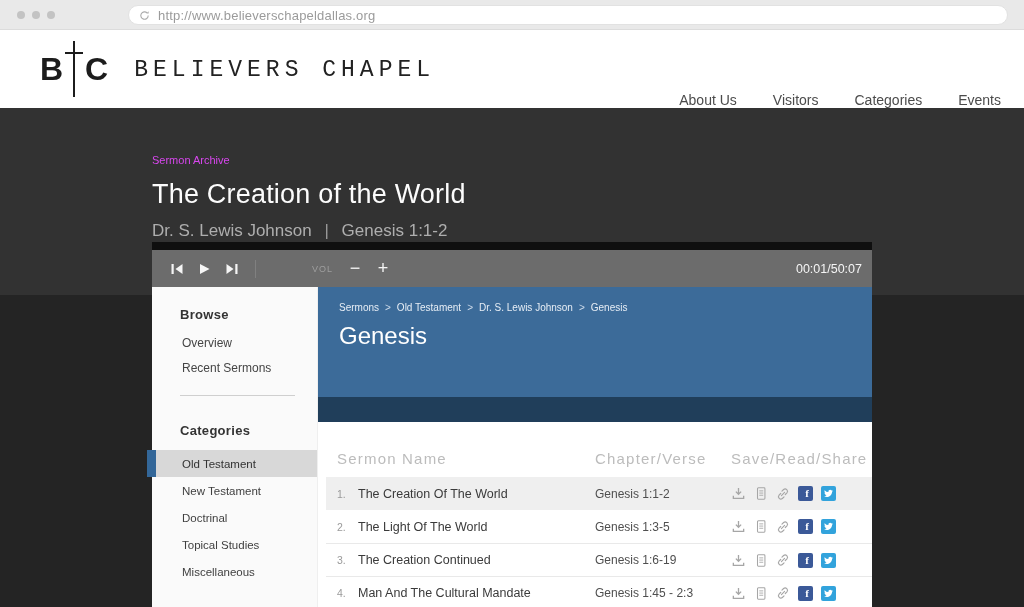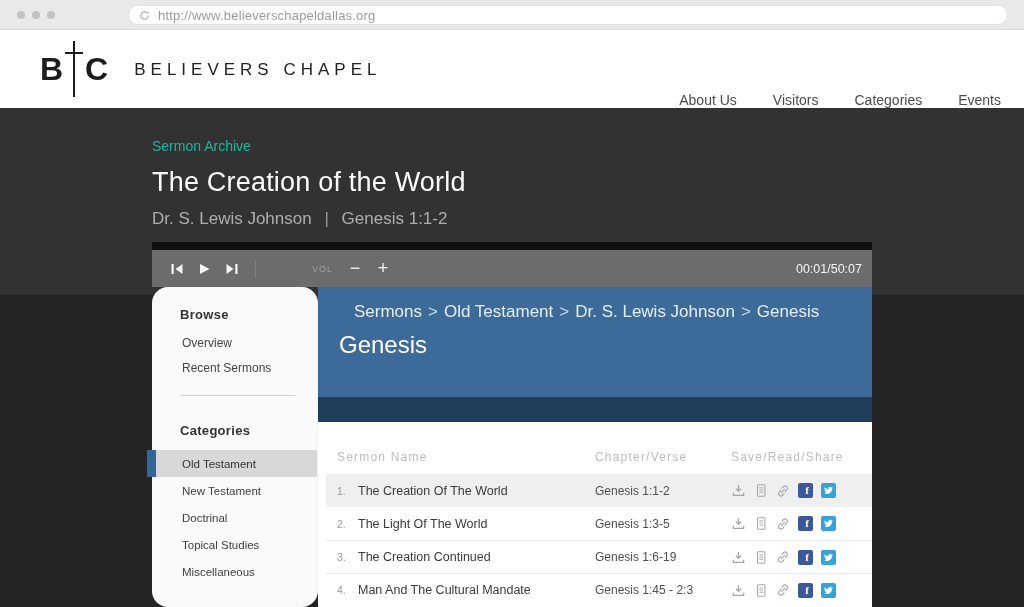--- a/index.html
+++ b/index.html
@@ -29,82 +29,82 @@
   
   .siteheader {
     position:absolute; left:0; top:30px; width:1024px; height:78px;
     background:#ffffff; display:flex; align-items:center;
   }
   .logo { display:flex; align-items:center; margin-left:40px; cursor:pointer; }
   .logo-letter { font-size:32px; font-weight:bold; color:#1c1c1c; line-height:1; }
   .cross { position:relative; width:2px; height:56px; background:#1c1c1c; margin:0 10px; }
   .cross::before { content:""; position:absolute; top:11px; left:-8px; width:18px; height:2px; background:#1c1c1c; }
   .wordmark {
-    margin-left:26px; font-family:Liberation Sans, sans-serif;
-    font-size:17px; letter-spacing:5px; color:#222222; padding-top:2px;
+    margin-left:26px; font-family:Liberation Mono, monospace;
+    font-size:23px; letter-spacing:5px; color:#222222; padding-top:2px;
   }
   .mainnav { position:absolute; right:23px; top:0; height:78px; display:flex; align-items:flex-end; gap:36px; }
   .mainnav span { font-size:14px; color:#4b4b4b; cursor:pointer; }
 
   
   .hero {
     position:absolute; left:0; top:108px; width:1024px; height:187px;
     background:#323232; padding:30px 0 0 152px;
   }
-  .hero-eyebrow { font-size:14px; color:#14b8a6; }
+  .hero-eyebrow { font-size:11px; color:#d946ef;margin-top:16px; }
   .hero-title { margin-top:13px; font-size:27px; color:#fcfcfc; font-weight:normal; letter-spacing:.2px; }
   .hero-byline { margin-top:11px; font-size:17px; color:#aeaeae; }
   .hero-byline .sep { margin:0 8px; color:#9a9a9a; }
 
   
   .player { position:absolute; left:152px; top:242px; width:720px; z-index:3; }
   .seek { height:8px; background:#0f0f0f; cursor:pointer; }
   .controls {
     height:37px; background:#6c6c6c; display:flex; align-items:center; padding:0 10px 0 14px;
   }
   .pbtn { width:22px; height:20px; display:flex; align-items:center; justify-content:center; cursor:pointer; margin-right:5px; }
   .pdivider { width:1px; height:18px; background:#808080; margin:0 12px 0 8px; }
   .vol-label { font-size:9px; color:#9e9e9e; letter-spacing:1px; margin-right:12px;margin-left:44px; }
   .volbtn { font-size:18px; color:#f5f5f5; cursor:pointer; width:20px; text-align:center; margin-right:8px; line-height:1; padding-bottom:2px; }
   .ptime { margin-left:auto; font-size:12.5px; color:#f5f5f5; }
 
   
   .sidebar {
     position:absolute; left:152px; top:287px; width:166px; height:320px;
-    background:#fafafa; border-right:1px solid #efefef; z-index:2;border-radius:16px;
+    background:#fafafa; border-right:1px solid #efefef; z-index:2;
   }
   .side-heading { padding:20px 0 0 28px; font-size:13px; font-weight:bold; color:#333; letter-spacing:.3px; }
   .browse-list { list-style:none; margin-top:8px; }
   .browse-list li { height:25px; display:flex; align-items:center; padding-left:30px; font-size:12px; color:#454545; cursor:pointer; }
   .side-divider { height:1px; background:#cfcfcf; margin:15px 22px 0 28px; }
   .cat-heading { padding-top:27px; }
   .cat-list { list-style:none; margin-top:12px; }
   .cat-list li {
     position:relative; height:27px; display:flex; align-items:center;
     padding-left:30px; font-size:11.5px; color:#3f3f3f; cursor:pointer;
   }
   .cat-list li.selected { background:#d8d8d8; color:#333; }
   .cat-list li.selected::before {
     content:""; position:absolute; left:-5px; top:0; width:9px; height:100%; background:#336799;
   }
 
   
   .content { position:absolute; left:318px; top:287px; width:554px; height:320px; background:#ffffff; z-index:1; }
   .bluehead { height:110px; background:#3c6b99; padding:15px 0 0 21px; }
-  .breadcrumb { font-size:17px; color:#e6edf5; display:flex; align-items:center;margin-left:15px; }
+  .breadcrumb { font-size:10px; color:#e6edf5; display:flex; align-items:center; }
   .breadcrumb .crumb { cursor:pointer; }
   .breadcrumb .bsep { margin:0 6px; color:#cfdceb; }
   .bluehead-title { margin-top:9px; font-size:24px; color:#ffffff; font-weight:normal; }
   .bluehead-sub { margin-top:4px; font-size:13px; color:#d9e4f0; }
   .darkstrip { height:25px; background:#203e5a; }
 
   .tablehead {
     display:grid; grid-template-columns:258px 136px auto; align-items:center;
     padding:28px 17px 10px 19px;
-    font-size:12px; letter-spacing:1.2px; color:#bcbcbc;
+    font-size:15px; letter-spacing:1.2px; color:#bcbcbc;
   }
   .rows { list-style:none; margin-left:8px; }
   .srow {
     display:grid; grid-template-columns:258px 136px auto; align-items:center;
     height:33px; padding-left:11px; cursor:pointer;
   }
   .srow.active { background:#efefef; }
   .srow:nth-child(n+3) { border-top:1px solid #e9e9e9; }
   .name-cell { display:flex; align-items:baseline; }
   .row-num { width:21px; font-size:10.5px; color:#999; }

